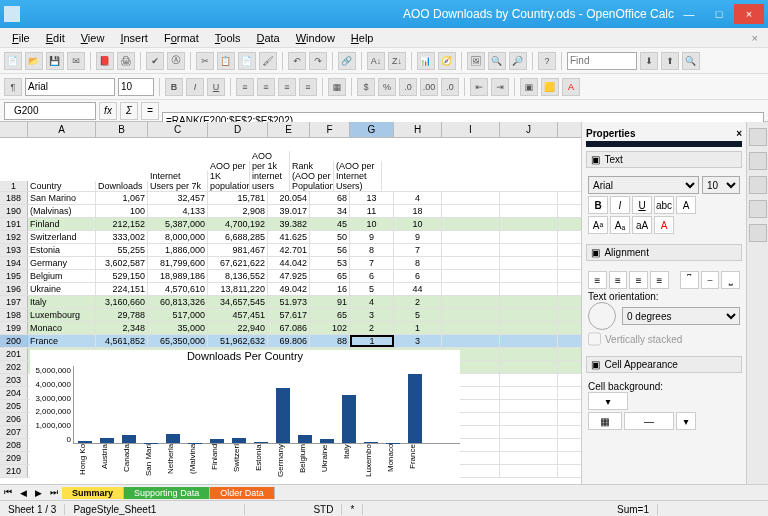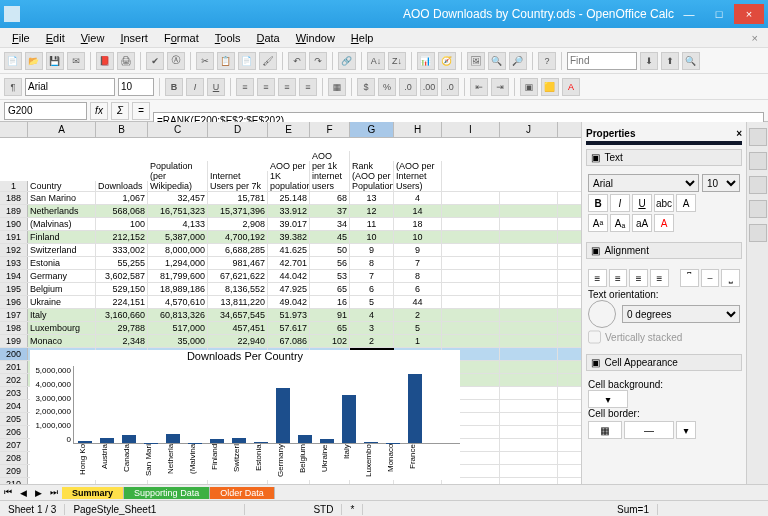--- a/index.html
+++ b/index.html
@@ -14,21 +14,21 @@
 .menubar span { padding: 2px 8px; }
 .menubar span u { text-decoration: underline; }
 .menubar .x { margin-left: auto; padding: 0 6px; color: #888; }
 .toolbar { height: 26px; background: #f7f7f7; border-bottom: 1px solid #ddd; display: flex; align-items: center; padding: 0 4px; gap: 3px; }
 .tbtn { width: 18px; height: 18px; background: #e3e3e3; border: 1px solid #ccc; display: inline-flex; align-items: center; justify-content: center; font-size: 9px; color: #555; }
 .sep { width: 1px; height: 18px; background: #ccc; margin: 0 2px; }
 .findbox { height: 18px; width: 70px; border: 1px solid #aaa; font-size: 10px; padding: 0 2px; color: #888; }
 .fontrow { height: 26px; background: #f7f7f7; border-bottom: 1px solid #ddd; display: flex; align-items: center; padding: 0 4px; gap: 3px; }
 .fontsel { height: 18px; border: 1px solid #aaa; font-size: 10px; padding: 0 2px; background: #fff; }
 .formulabar { height: 22px; background: #f7f7f7; border-bottom: 1px solid #c0c0c0; display: flex; align-items: center; padding: 0 4px; gap: 3px; }
-.cellref { width: 83px; height: 18px; border: 1px solid #aaa; font-size: 10px; padding: 0 3px; background: #fff; }
+.cellref { width: 92px; height: 18px; border: 1px solid #aaa; font-size: 10px; padding: 0 9px; background: #fff; }
 .fxbtn { width: 18px; height: 18px; border: 1px solid #ccc; display: flex; align-items: center; justify-content: center; font-size: 10px; font-style: italic; }
 .formula { flex: 1; height: 18px; border: 1px solid #aaa; font-size: 10px; padding: 0 3px; background: #fff; margin-top: 20px; }
 .main { display: flex; height: 362px; }
 .sheet { flex: 1; overflow: hidden; position: relative; }
 .colheads { display: flex; height: 16px; background: #e8e8e8; border-bottom: 1px solid #bbb; }
 .rowhead { width: 28px; background: #e8e8e8; border-right: 1px solid #bbb; text-align: center; font-size: 9px; display: flex; align-items: center; justify-content: center; }
 .colhead { border-right: 1px solid #bbb; text-align: center; font-size: 10px; display: flex; align-items: center; justify-content: center; background: #e8e8e8; }
 .colhead.sel { background: #a8c8e8; }
 .gridbody { overflow: hidden; height: 346px; }
 .row { display: flex; height: 13px; border-bottom: 1px solid #e0e0e0; }
@@ -43,21 +43,21 @@
 .rowhead.sel { background: #a8c8e8; }
 .chart { position: absolute; left: 30px; top: 228px; width: 430px; height: 130px; background: #fff; display: flex; flex-direction: column; }
 .chart-title { text-align: center; font-size: 11px; height: 16px; }
 .chart-area { flex: 1; display: flex; }
 .yaxis { display: flex; flex-direction: column; justify-content: space-between; font-size: 8px; text-align: right; padding-right: 2px; width: 44px; border-right: 1px solid #999; }
 .bars { flex: 1; display: flex; align-items: flex-end; padding: 0 4px; border-bottom: 1px solid #999; gap: 8px; }
 .bar { width: 14px; background: #1c4e8c; }
 .xaxis { display: flex; padding-left: 48px; gap: 8px; height: 36px; }
 .xlabel { width: 14px; font-size: 8px; writing-mode: vertical-rl; transform: rotate(180deg); text-align: right; overflow: hidden; }
 .props { width: 165px; background: #f4f4f4; border-left: 1px solid #ccc; padding: 4px; font-size: 10px; display: flex; flex-direction: column; gap: 4px; overflow: hidden; }
-.props .hdr { font-weight: bold; display: flex; justify-content: space-between; border-bottom: 4px solid #0f172a; padding: 2px 0; }
+.props .hdr { font-weight: bold; display: flex; justify-content: space-between; border-bottom: 6px solid #0f172a; padding: 2px 0; }
 .props .sect { background: #ececec; padding: 2px 4px; border: 1px solid #ccc; display: flex; align-items: center; gap: 4px; }
 .props .body { padding: 4px 2px; }
 .props select, .props input { font-size: 10px; height: 18px; border: 1px solid #aaa; }
 .props .btnrow { display: flex; gap: 2px; margin: 2px 0; }
 .props .pbtn { width: 20px; height: 18px; border: 1px solid #ccc; display: flex; align-items: center; justify-content: center; font-size: 10px; background: #fff; }
 .sidetabs { width: 22px; background: #eaeaea; border-left: 1px solid #ccc; display: flex; flex-direction: column; gap: 6px; padding: 6px 2px; }
 .sidetab { width: 18px; height: 18px; background: #ddd; border: 1px solid #bbb; }
 .tabs { height: 16px; background: #eee; display: flex; align-items: center; font-size: 9px; border-top: 1px solid #ccc; }
 .tab { padding: 1px 10px; border-right: 1px solid #bbb; }
 .tab.summary { background: #ffe04a; font-weight: bold; }
@@ -193,52 +193,38 @@
         <div class="colhead sel" style="width:44px">G</div>
         <div class="colhead " style="width:48px">H</div>
         <div class="colhead " style="width:58px">I</div>
         <div class="colhead " style="width:58px">J</div>
       </div>
     <div class="gridbody" id="gridbody">
         <div class="row tall">
           <div class="rowhead">1</div>
           <div class="cell l" style="width:68px">Country</div>
           <div class="cell l" style="width:52px">Downloads</div>
-          <div class="cell l" style="width:60px">Population (per Wikipedia)</div>
           <div class="cell l" style="width:60px">Internet Users per 7k</div>
           <div class="cell l" style="width:42px">AOO per 1K population</div>
           <div class="cell l" style="width:40px">AOO per 1k internet users</div>
           <div class="cell l" style="width:44px">Rank (AOO per Population)</div>
           <div class="cell l" style="width:48px">(AOO per Internet Users)</div>
           <div class="cell l" style="width:58px"></div>
           <div class="cell l" style="width:58px"></div>
         </div>
         <div class="row">
           <div class="rowhead ">188</div>
           <div class="cell l" style="width:68px">San Marino</div>
           <div class="cell " style="width:52px">1,067</div>
           <div class="cell " style="width:60px">32,457</div>
           <div class="cell " style="width:60px">15,781</div>
-          <div class="cell " style="width:42px">25.148</div>
+          <div class="cell " style="width:42px">20.054</div>
           <div class="cell " style="width:40px">68</div>
           <div class="cell c" style="width:44px">13</div>
           <div class="cell c" style="width:48px">4</div>
-          <div class="cell " style="width:58px"></div>
-          <div class="cell " style="width:58px"></div>
-        </div>
-        <div class="row hl">
-          <div class="rowhead ">189</div>
-          <div class="cell l" style="width:68px">Netherlands</div>
-          <div class="cell " style="width:52px">568,068</div>
-          <div class="cell " style="width:60px">16,751,323</div>
-          <div class="cell " style="width:60px">15,371,396</div>
-          <div class="cell " style="width:42px">33.912</div>
-          <div class="cell " style="width:40px">37</div>
-          <div class="cell c" style="width:44px">12</div>
-          <div class="cell c" style="width:48px">14</div>
           <div class="cell " style="width:58px"></div>
           <div class="cell " style="width:58px"></div>
         </div>
         <div class="row">
           <div class="rowhead ">190</div>
           <div class="cell l" style="width:68px">(Malvinas)</div>
           <div class="cell " style="width:52px">100</div>
           <div class="cell " style="width:60px">4,133</div>
           <div class="cell " style="width:60px">2,908</div>
           <div class="cell " style="width:42px">39.017</div>
@@ -271,21 +257,21 @@
           <div class="cell " style="width:40px">50</div>
           <div class="cell c" style="width:44px">9</div>
           <div class="cell c" style="width:48px">9</div>
           <div class="cell " style="width:58px"></div>
           <div class="cell " style="width:58px"></div>
         </div>
         <div class="row">
           <div class="rowhead ">193</div>
           <div class="cell l" style="width:68px">Estonia</div>
           <div class="cell " style="width:52px">55,255</div>
-          <div class="cell " style="width:60px">1,294,000</div>
+          <div class="cell " style="width:60px">1,886,000</div>
           <div class="cell " style="width:60px">981,467</div>
           <div class="cell " style="width:42px">42.701</div>
           <div class="cell " style="width:40px">56</div>
           <div class="cell c" style="width:44px">8</div>
           <div class="cell c" style="width:48px">7</div>
           <div class="cell " style="width:58px"></div>
           <div class="cell " style="width:58px"></div>
         </div>
         <div class="row">
           <div class="rowhead ">194</div>
@@ -612,21 +598,20 @@
       </div>
       <label class="check" style="color:#999">
           <input type="checkbox" disabled="" style="">
           <span>Vertically stacked</span>
         </label>
     </div>
     <div class="sect">▣ <span>Cell Appearance</span></div>
     <div class="body">
       <div>Cell background:</div>
       <div class="pbtn" style="width:40px;background:#fff">▾</div>
-      <div>Cell border:</div>
       <div class="btnrow">
         <div class="pbtn" style="width:34px">▦</div>
         <div class="pbtn" style="width:50px">—</div>
         <div class="pbtn">▾</div>
       </div>
     </div>
 
   </div>
 
   <div class="sidetabs">

